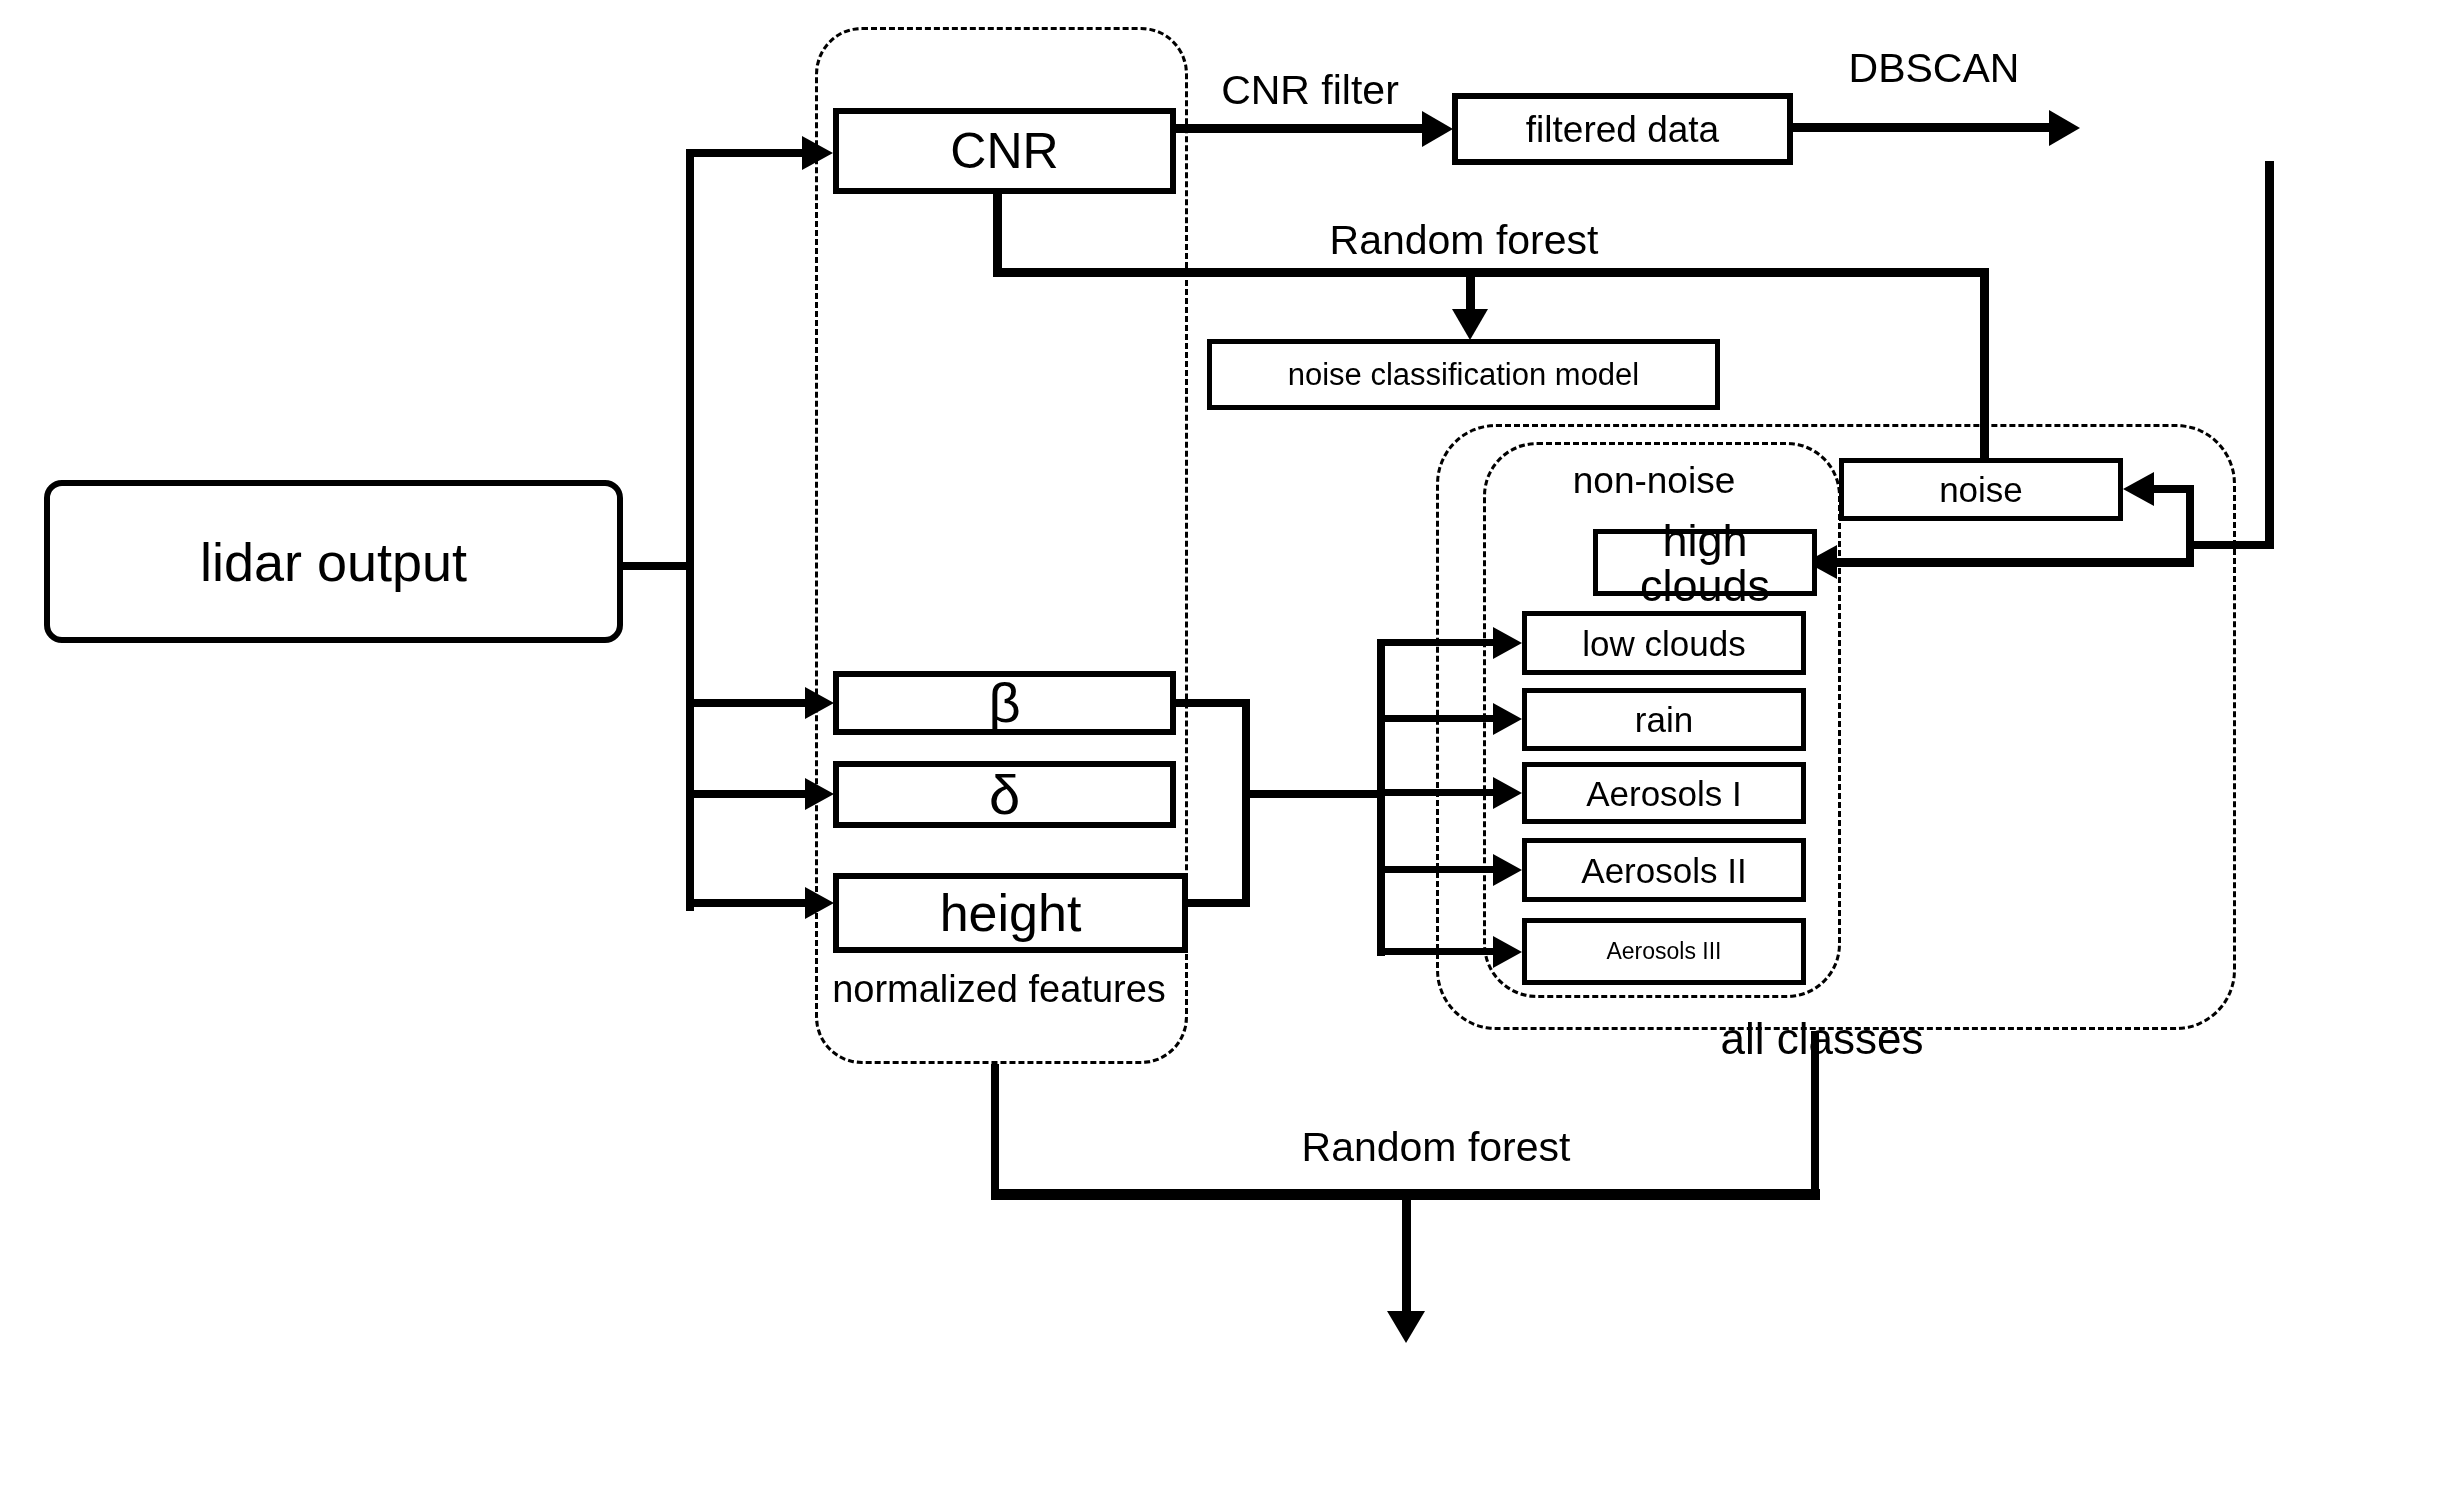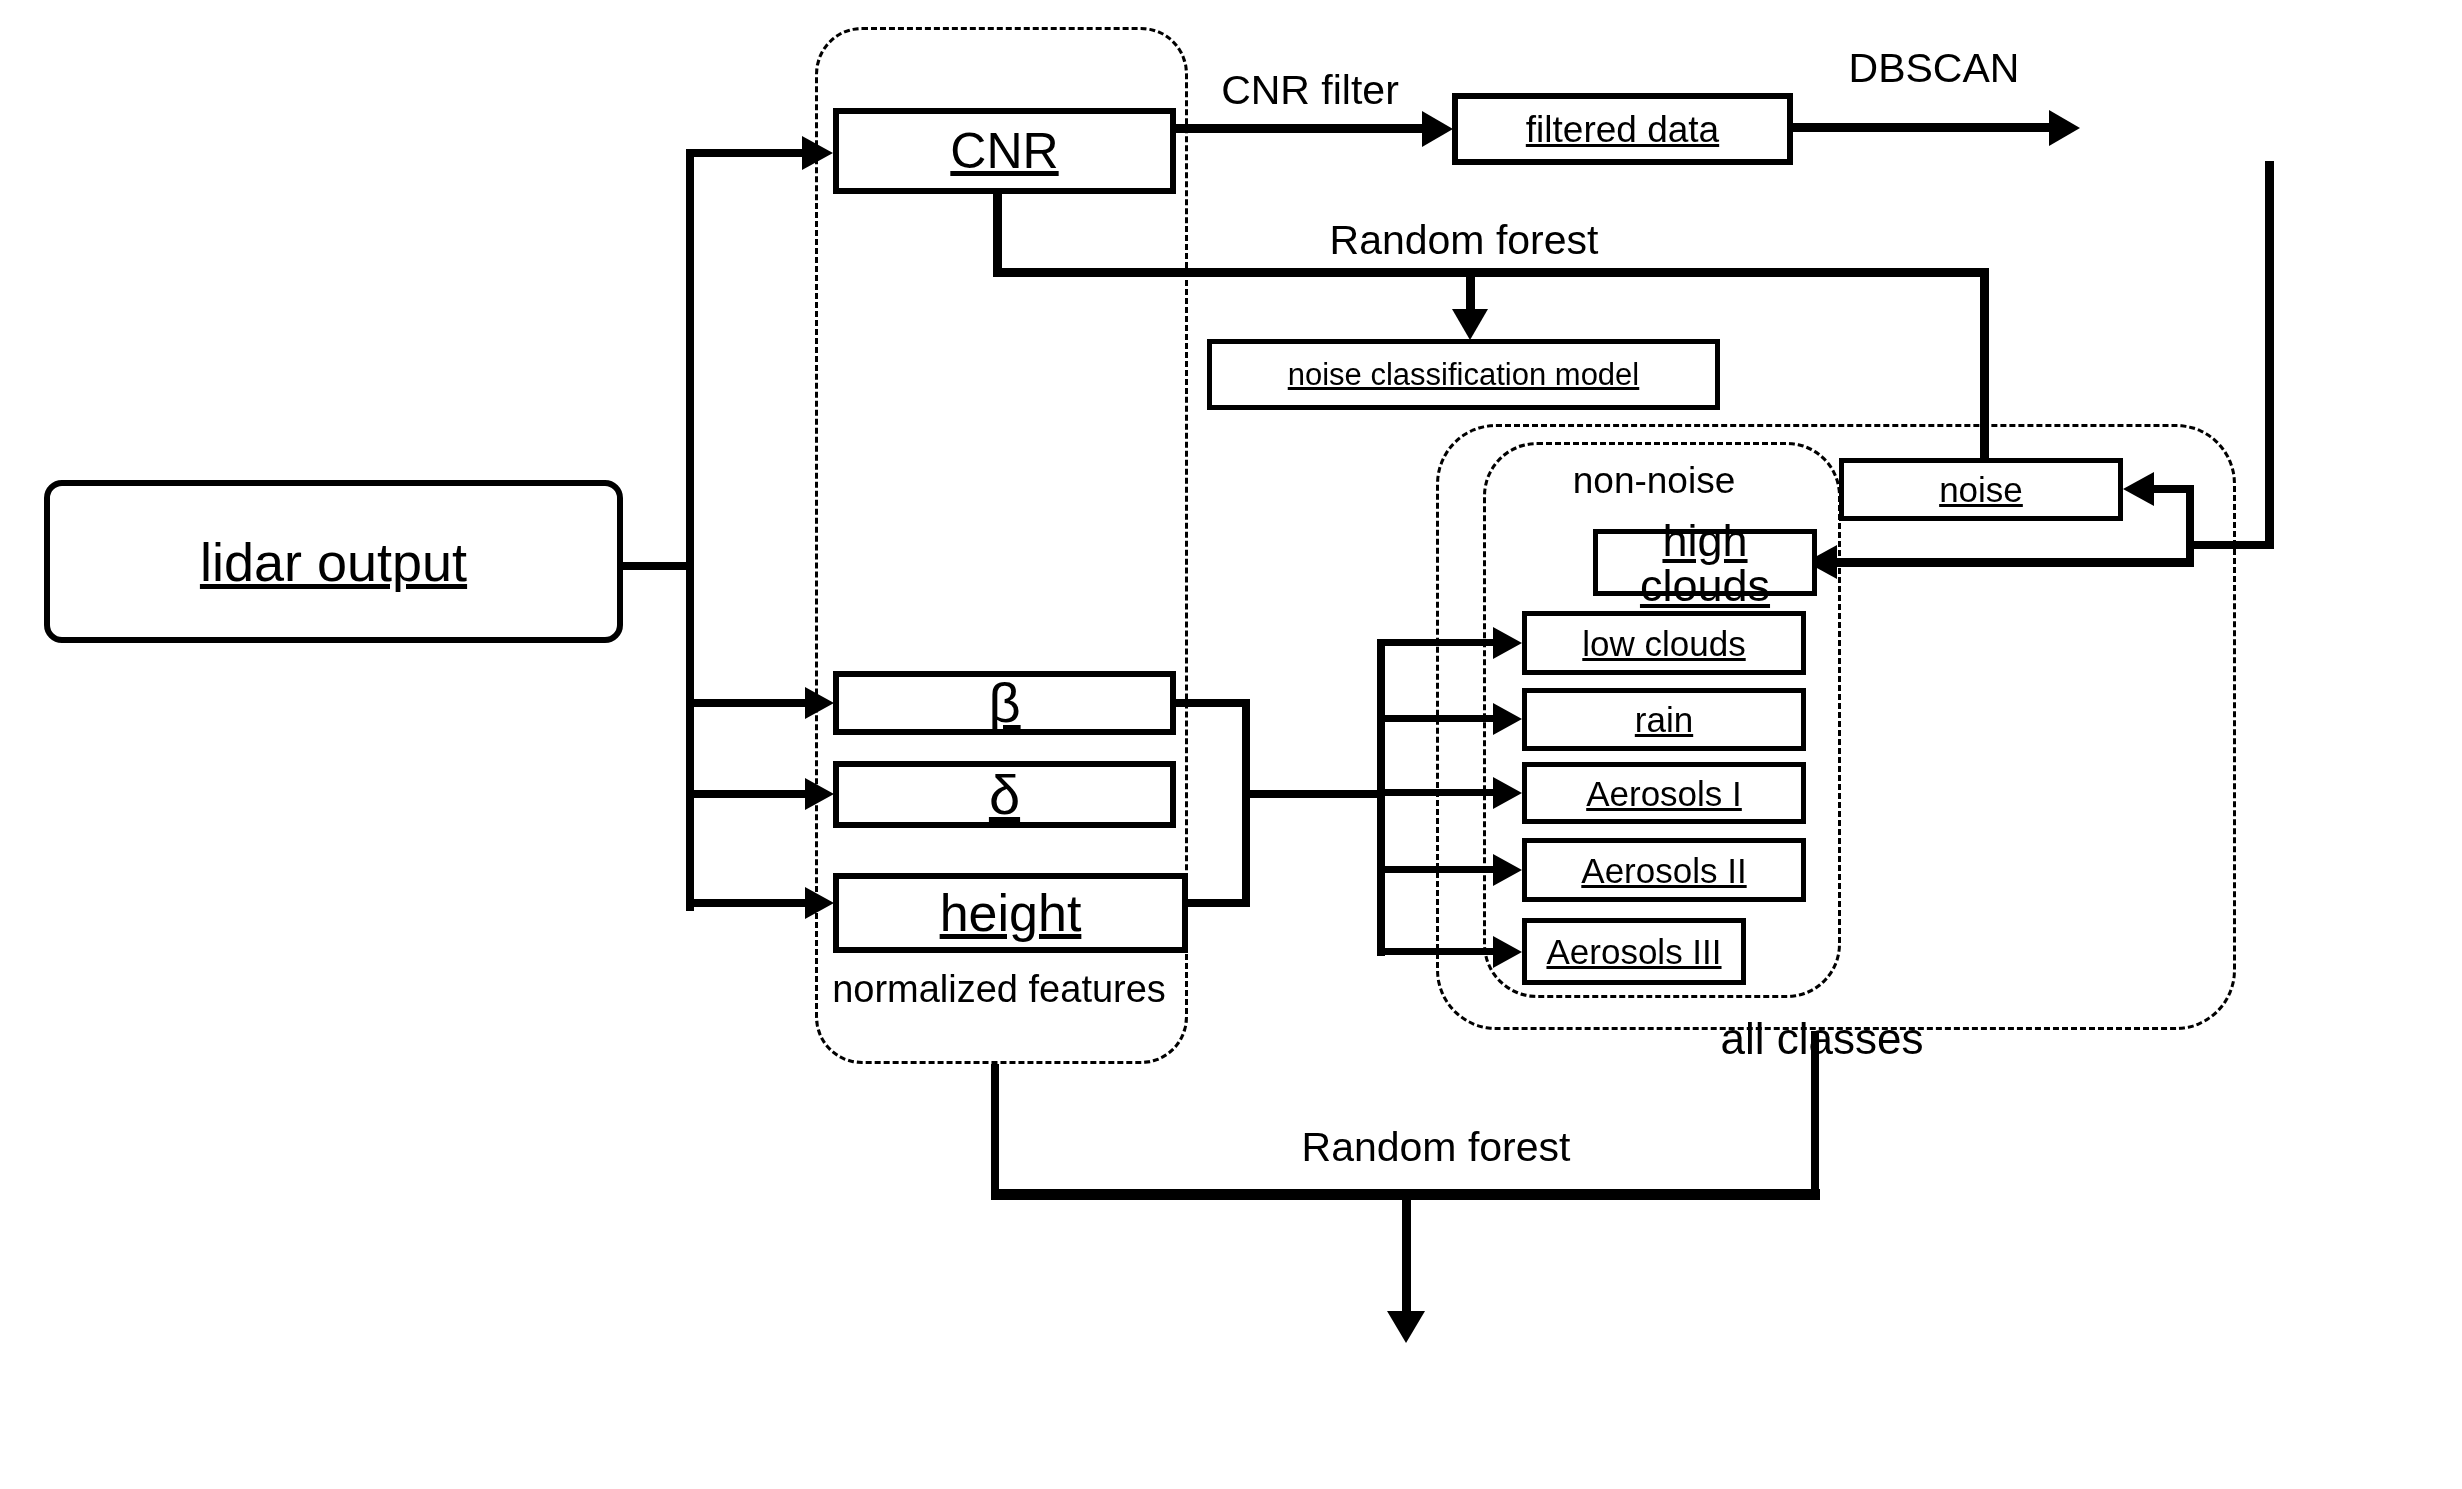--- a/index.html
+++ b/index.html
@@ -3,21 +3,21 @@
 <meta charset="utf-8">
 <style>
   html,body{margin:0;padding:0;background:#ffffff;}
   #canvas{
     position:relative; width:2462px; height:1490px; background:#ffffff;
     font-family:"Liberation Sans", sans-serif; color:#000;
   }
   .box{
     position:absolute; background:#fff; border:6px solid #000; box-sizing:border-box;
     display:flex; align-items:center; justify-content:center;
-    text-align:center; line-height:1; color:#000;text-decoration:underline;
+    text-align:center; line-height:1; color:#000;
   }
   .box.thin{border-width:5.4px;}
   .grp{
     position:absolute; border:3.3px dashed #000; box-sizing:border-box; background:transparent;
   }
   .lbl{
     position:absolute; transform:translate(-50%,-50%); white-space:nowrap; line-height:1; color:#000;
   }
   .ln{position:absolute; background:#000;}
   .ah{position:absolute; width:0; height:0;}
@@ -98,21 +98,21 @@
   <div class="box" style="left:44px; top:480px; width:579px; height:163px; font-size:54px;border-radius:18px;">lidar output</div>
   <div class="box" style="left:833px; top:108px; width:343px; height:86px; font-size:50px;">CNR</div>
   <div class="box" style="left:1452px; top:93px; width:341px; height:72px; font-size:37px;">filtered data</div>
   <div class="box thin" style="left:1207px; top:339px; width:513px; height:71px; font-size:31px;">noise classification model</div>
   <div class="box thin" style="left:1839px; top:458px; width:284px; height:63px; font-size:35px;">noise</div>
   <div class="box thin" style="left:1593px; top:529px; width:224px; height:67px; font-size:45px;">high clouds</div>
   <div class="box thin" style="left:1522px; top:611px; width:284px; height:64px; font-size:35px;">low clouds</div>
   <div class="box thin" style="left:1522px; top:688px; width:284px; height:63px; font-size:35px;">rain</div>
   <div class="box thin" style="left:1522px; top:762px; width:284px; height:62px; font-size:35px;">Aerosols I</div>
   <div class="box thin" style="left:1522px; top:838px; width:284px; height:64px; font-size:35px;">Aerosols II</div>
-  <div class="box thin" style="left:1522px; top:918px; width:224px; height:67px; font-size:35px;">Aerosols III</div>
+  <div class="box thin" style="left:1522px; top:918px; width:284px; height:67px; font-size:23px;">Aerosols III</div>
   <div class="box" style="left:833px; top:671px; width:343px; height:64px; font-size:56px;">β</div>
   <div class="box" style="left:833px; top:761px; width:343px; height:67px; font-size:56px;">δ</div>
   <div class="box" style="left:833px; top:862px; width:355px; height:80px; font-size:52px;margin-top:11px;">height</div>
 
   <div class="lbl" style="left:1310px; top:90px; font-size:41px;">CNR filter</div>
   <div class="lbl" style="left:1934px; top:68px; font-size:41px;">DBSCAN</div>
   <div class="lbl" style="left:1464px; top:240px; font-size:41px;">Random forest</div>
   <div class="lbl" style="left:1654px; top:480px; font-size:37px;text-align:right;">non-noise</div>
   <div class="lbl" style="left:1822px; top:1039px; font-size:44px;">all classes</div>
   <div class="lbl" style="left:999px; top:989px; font-size:38px;">normalized features</div>

